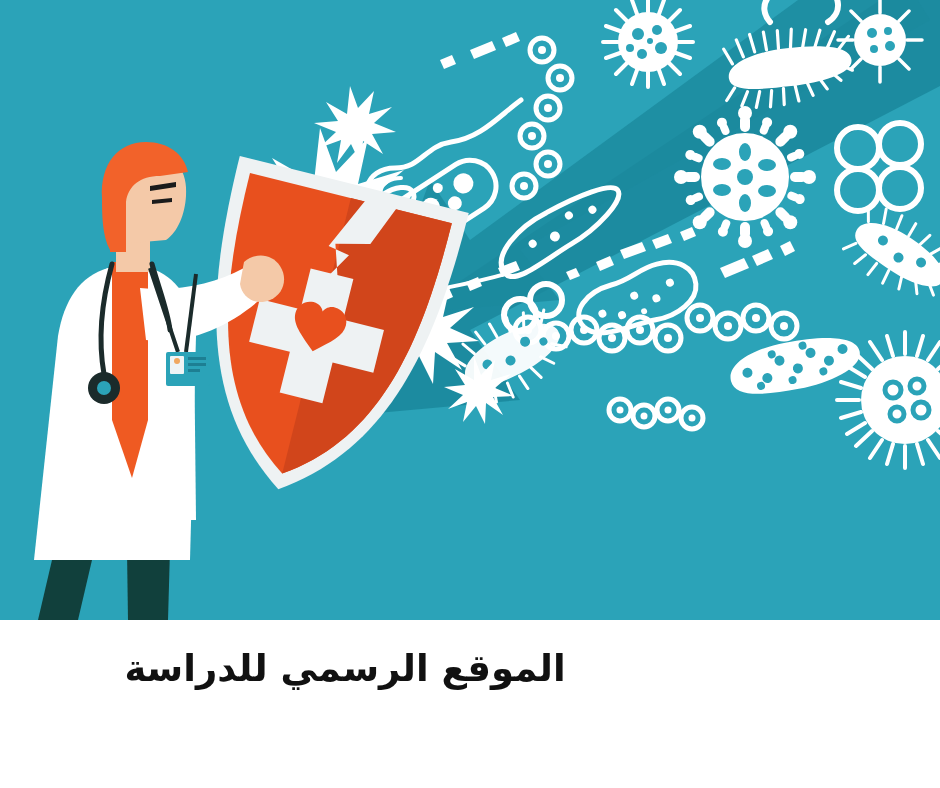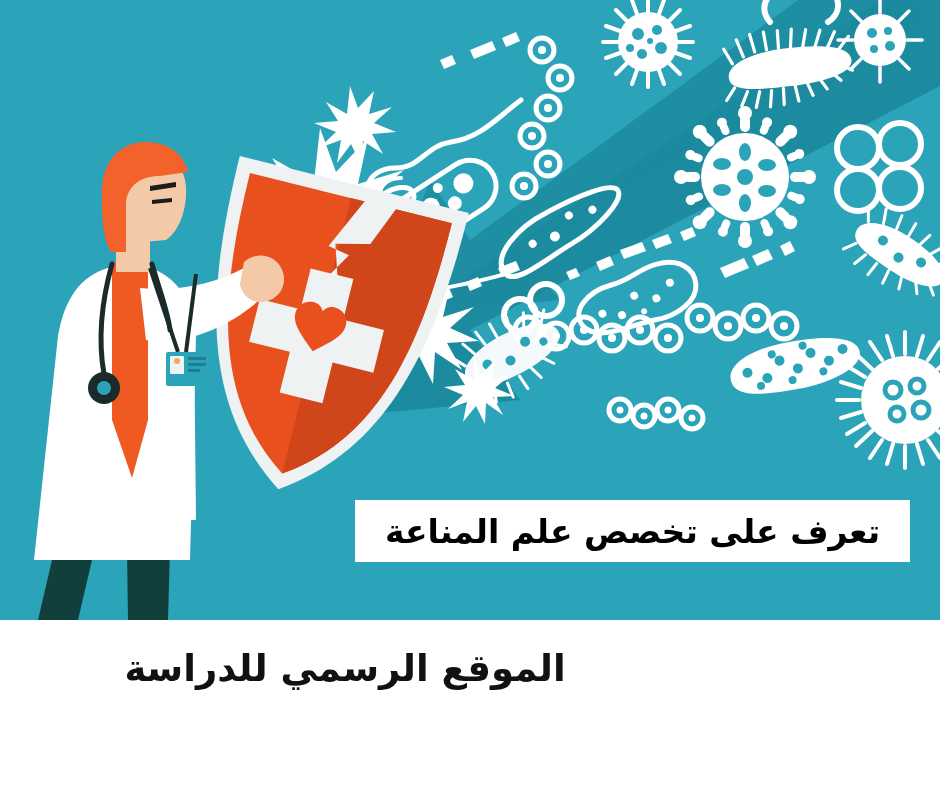--- a/index.html
+++ b/index.html
@@ -486,23 +486,20 @@
             <g fill="#1d7f93">
               <rect x="188" y="357" width="18" height="3"></rect>
               <rect x="188" y="363" width="18" height="3"></rect>
               <rect x="188" y="369" width="12" height="3"></rect>
             </g>
           </g>
         </g>
       </g>
     </svg>
 
-    <div class="headline-box">
-      <span class="headline-text">تعرف على تخصص علم المناعة</span>
-    </div>
   </div>
 
   <div class="footer">
 
     <div class="footer-text">
       <div class="footer-ar">الموقع الرسمي للدراسة</div>
     </div>
 
   </div>
 

